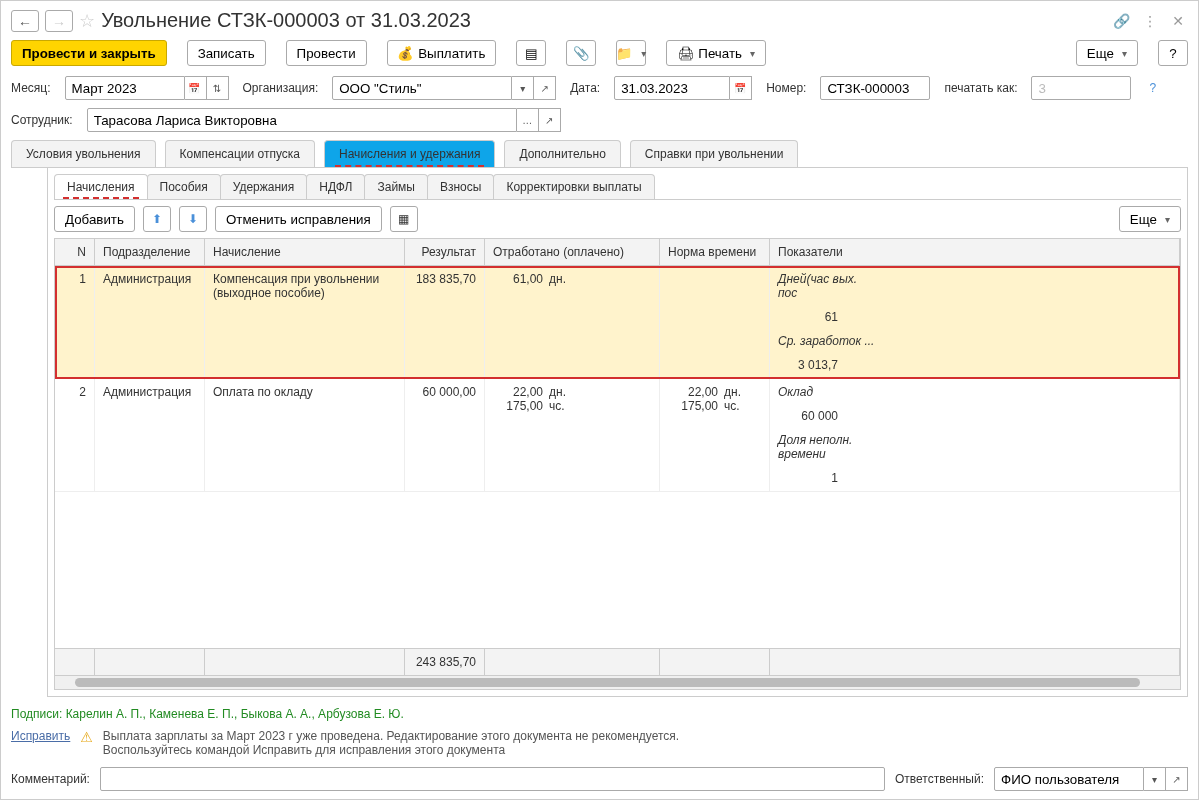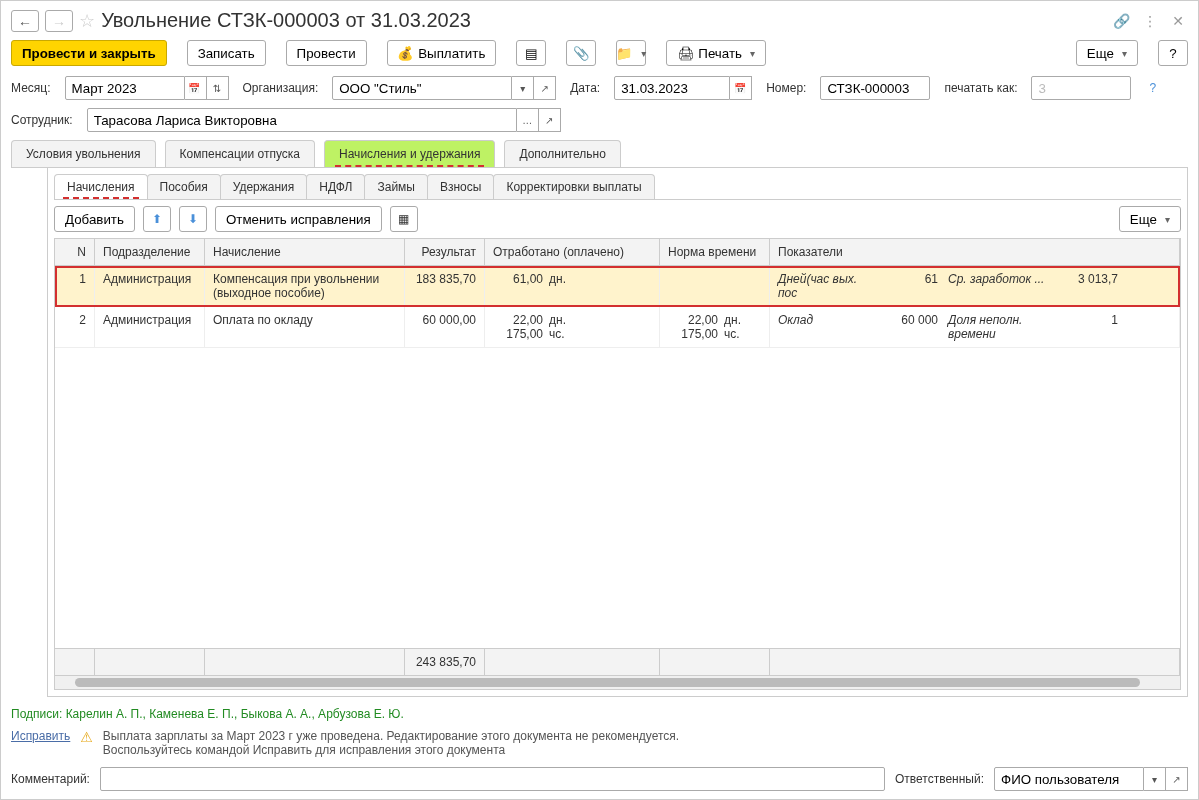--- a/index.html
+++ b/index.html
@@ -23,21 +23,21 @@
 .fields-row { display: flex; gap: 14px; align-items: center; margin-bottom: 8px; flex-wrap: wrap; }
 .field-label { color: #333; }
 .field-input { border: 1px solid #aaa; background: #fff; padding: 3px 6px; height: 24px; border-radius: 2px; }
 .field-group { display: flex; align-items: center; gap: 0; }
 .field-group .field-input { border-radius: 2px 0 0 2px; }
 .mini-btn { width: 22px; height: 24px; border: 1px solid #aaa; border-left: none; background: #fff; display: inline-flex; align-items: center; justify-content: center; cursor: pointer; font-size: 10px; color: #555; }
 .help-icon { color: #4a90d9; cursor: pointer; margin-left: 4px; }
 
 .tabs { display: flex; border-bottom: 1px solid #ccc; margin-bottom: 0; gap: 10px; }
 .tab { padding: 6px 14px; border: 1px solid #ccc; border-bottom: none; background: #f3f3f3; cursor: pointer; margin-right: -1px; border-radius: 4px 4px 0 0; }
-.tab.active { background: #bef264; position: relative; }
+.tab.active { background: #0ea5e9; position: relative; }
 .tab.active::after { content: ""; position: absolute; left: 10px; right: 10px; bottom: 0; border-bottom: 2px dashed #d32f2f; }
 
 .subtabs-wrap { border: 1px solid #ccc; border-top: none; padding: 6px; flex: 1; display: flex; flex-direction: column; min-height: 0; margin-left: 36px; }
 .subtabs { display: flex; border-bottom: 1px solid #ccc; margin-bottom: 6px; }
 .subtab { padding: 5px 12px; border: 1px solid #ccc; border-bottom: none; background: #f3f3f3; cursor: pointer; margin-right: -1px; border-radius: 4px 4px 0 0; }
 .subtab.active { background: #fff; position: relative; }
 .subtab.active::after { content: ""; position: absolute; left: 8px; right: 8px; bottom: 0; border-bottom: 2px dashed #d32f2f; }
 
 .table-toolbar { display: flex; gap: 8px; margin-bottom: 6px; align-items: center; }
 .arrow-btn { width: 28px; height: 26px; border: 1px solid #aaa; background: #fff; border-radius: 3px; display: inline-flex; align-items: center; justify-content: center; cursor: pointer; }
@@ -53,21 +53,21 @@
 .col-norm { width: 110px; }
 .col-ind { flex: 1; }
 .grid-body { flex: 1; overflow-y: auto; background: #fff; }
 .grid-row { display: flex; border-bottom: 1px solid #eee; }
 .grid-row > div { padding: 6px 8px; border-right: 1px solid #eee; }
 .grid-row.selected { background: #fff3cc; outline: 2px solid #d32f2f; outline-offset: -2px; }
 .subcell { display: flex; gap: 6px; }
 .subcell > span { display: inline-block; }
 .worked-val { width: 50px; text-align: right; }
 .worked-unit { width: 30px; }
-.ind-cell { display: flex; gap: 10px; }
+.ind-cell { display: flex; gap: 10px; flex-direction: column; }
 .ind-name { width: 90px; font-style: italic; }
 .ind-val { width: 60px; text-align: right; }
 .ind-name2 { width: 100px; font-style: italic; }
 .ind-val2 { width: 60px; text-align: right; }
 
 .grid-footer { display: flex; background: #f3f3f3; border-top: 1px solid #ccc; }
 .grid-footer > div { padding: 6px 8px; border-right: 1px solid #ccc; }
 
 .scrollbar-h { height: 14px; background: #f0f0f0; border-top: 1px solid #ccc; position: relative; }
 .scrollbar-h .thumb { position: absolute; left: 20px; right: 40px; top: 2px; bottom: 2px; background: #bbb; border-radius: 6px; }
@@ -157,20 +157,21 @@
       <span class="mini-btn">…</span>
       <span class="mini-btn">↗</span>
     </div>
   </div>
 
   <div class="tabs">
     <div class="tab">Условия увольнения</div>
     <div class="tab">Компенсации отпуска</div>
     <div class="tab active">Начисления и удержания</div>
     <div class="tab">Дополнительно</div>
+    <div class="tab">Справки при увольнении</div>
   </div>
 
   <div class="subtabs-wrap">
     <div class="subtabs">
       <div class="subtab active">Начисления</div>
       <div class="subtab">Пособия</div>
       <div class="subtab">Удержания</div>
       <div class="subtab">НДФЛ</div>
       <div class="subtab">Займы</div>
       <div class="subtab">Взносы</div>

